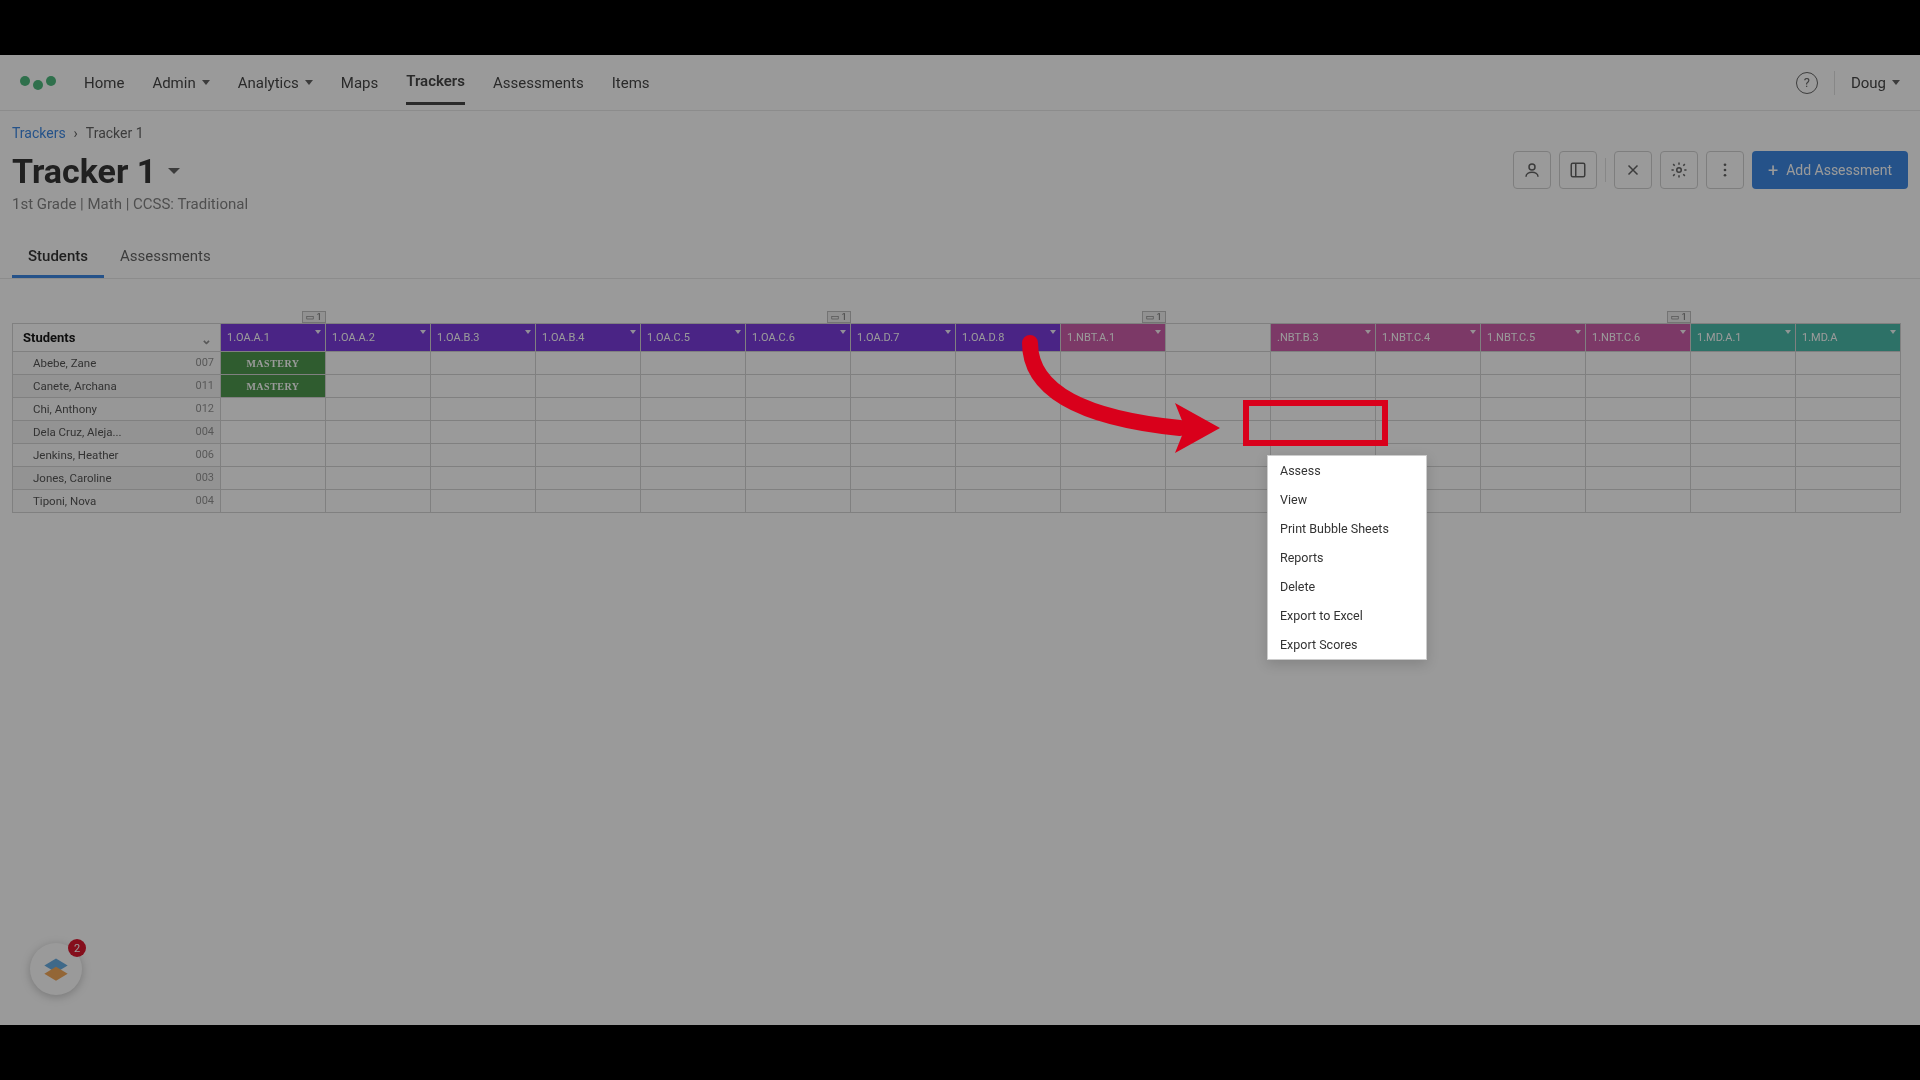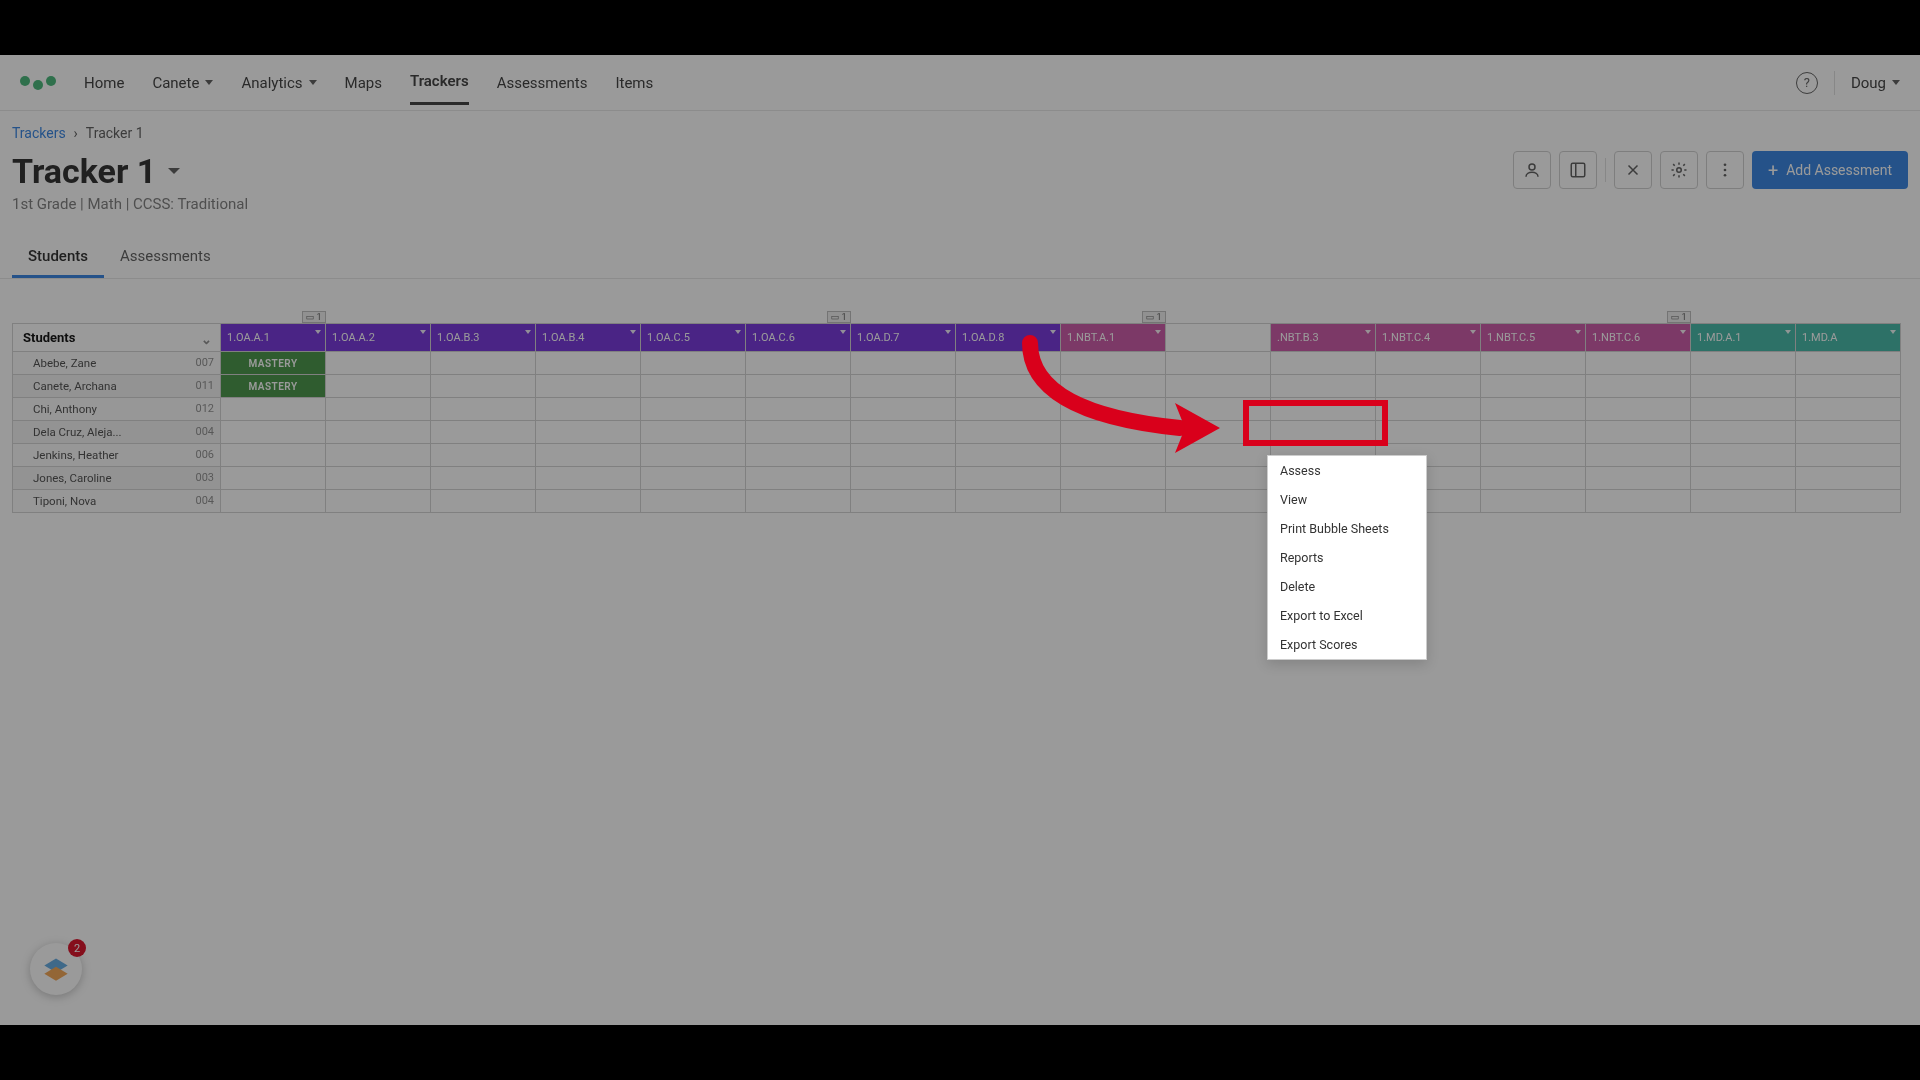--- a/index.html
+++ b/index.html
@@ -45,21 +45,21 @@
 .grid th, .grid td { border: 1px solid #d0d0d0; }
 .grid .students-head { width: 208px; background: #fff; text-align: left; padding: 6px 10px; font-size: 13px; position: relative; }
 .grid .students-head .exp { position: absolute; right: 8px; top: 8px; color: #888; }
 .grid .col-head { width: 105px; color: #fff; font-weight: 400; font-size: 11px; text-align: left; padding: 4px 6px; position: relative; height: 23px; }
 .grid .col-head .dd { position: absolute; right: 4px; top: 6px; width: 0; height: 0; border-left: 3px solid transparent; border-right: 3px solid transparent; border-top: 4px solid rgba(255,255,255,0.9); }
 .grid .student-cell { text-align: left; padding: 4px 20px; font-size: 11.5px; color: #444; position: relative; height: 21px; background:#fff;}
 .grid .student-cell:nth-child(1) { background:#fafafa;}
 .grid tbody tr:nth-child(even) .student-cell { background:#f3f3f3;}
 .grid .sid { position: absolute; right: 6px; top: 4px; color: #888; font-size: 11px; }
 .grid .data-cell { width: 105px; height: 21px; background: #fff; }
-.grid .mastery { background: #3c8f3c; color: #fff; text-align: center; font-size: 10px; font-weight: 600; letter-spacing: 0.5px; }
+.grid .mastery { background: #3c8f3c; color: #fff; text-align: center; font-size: 10px; font-weight: 600; letter-spacing: 0.5px; font-family: Liberation Serif, serif; }
 .badge-row td { border: none; height: 14px; padding: 0; }
 .badge { display: inline-flex; align-items: center; gap: 2px; background: #eee; border: 1px solid #bbb; font-size: 9px; padding: 0 3px; margin-left: 2px; color:#555;}
 .c-blue { background: #6d28d9; }
 .c-pink { background: #c94fa2; }
 .c-teal { background: #3ab5a3; }
 .c-white { background: #fff; color: #333; border: 1px solid #aaa; }
 .c-white .dd { border-top-color: #555; }
 
 
 .dropdown { position: absolute; z-index: 60; background: #fff; border: 1px solid #ccc; box-shadow: 0 4px 12px rgba(0,0,0,0.15); width: 160px; font-size: 12.5px; }
@@ -82,21 +82,21 @@
 
   <div class="nav">
     <div class="nav-left">
       <div class="logo">
           <span></span>
           <span></span>
           <span></span>
         </div>
       <div class="nav-item">Home</div>
       <div class="nav-item">
-          <span>Canete</span>
+          <span>Admin</span>
           <span class="chev"></span>
         </div>
       <div class="nav-item">
           <span>Analytics</span>
           <span class="chev"></span>
         </div>
       <div class="nav-item">Maps</div>
       <div class="nav-item active">Trackers</div>
       <div class="nav-item">Assessments</div>
       <div class="nav-item">Items</div>

